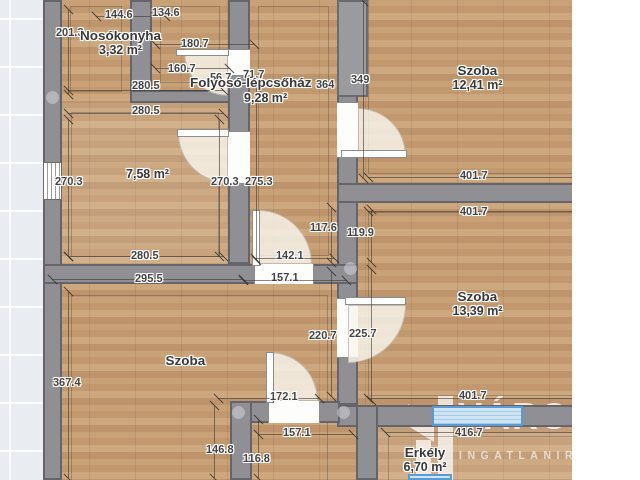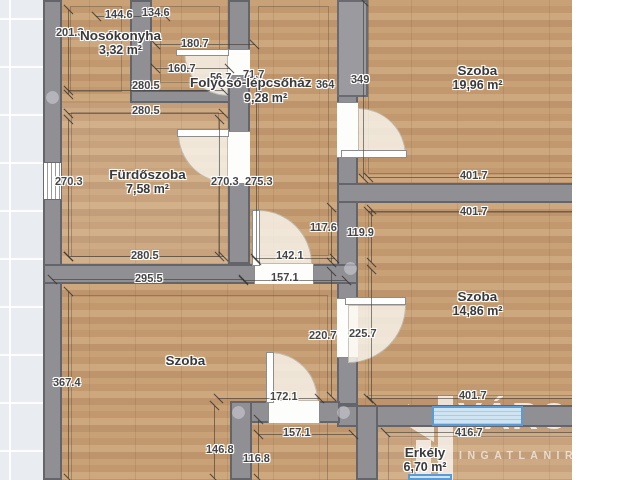--- a/index.html
+++ b/index.html
@@ -147,21 +147,21 @@
   <div class="abs dl" style="left:385px;top:432px;width:210px"></div>
   <div class="abs dv" style="left:591px;top:428px;height:48px"></div>
 
   <div class="abs nd" style="left:232px;top:406px"></div>
   <div class="abs nd" style="left:337px;top:406px"></div>
   <div class="abs nd" style="left:600px;top:186px"></div>
   <div class="abs nd" style="left:344px;top:262px"></div>
   <div class="abs nd" style="left:46px;top:91px"></div>
 
   <span class="abs dim" style="left:105px;top:8px">144.6</span>
-  <span class="abs dim" style="left:142px;top:6px">134.6</span>
+  <span class="abs dim" style="left:152px;top:6px">134.6</span>
   <span class="abs dim" style="left:56px;top:26px">201.3</span>
   <span class="abs dim" style="left:181px;top:37px">180.7</span>
   <span class="abs dim" style="left:168px;top:62px">160.7</span>
   <span class="abs dim" style="left:210px;top:71px">56.7</span>
   <span class="abs dim" style="left:243px;top:68px">71.7</span>
   <span class="abs dim" style="left:316px;top:78px">364</span>
   <span class="abs dim" style="left:351px;top:73px">349</span>
   <span class="abs dim" style="left:132px;top:79px">280.5</span>
   <span class="abs dim" style="left:132px;top:104px">280.5</span>
   <span class="abs dim" style="left:579px;top:72px">349</span>
@@ -189,29 +189,28 @@
   <span class="abs dim" style="left:574px;top:453px">116.8</span>
 
   <div class="abs rlabel" style="left:58px;top:28px;width:125px">
     <div class="rname">Nosókonyha</div>
     <div class="rarea">3,32 m²</div>
   </div>
   <span class="abs rlabel rname" style="left:190px;top:75px">Folyosó-lépcsőház</span>
   <span class="abs rlabel rarea" style="left:244px;top:91px">9,28 m²</span>
   <div class="abs rlabel" style="left:415px;top:63px;width:125px">
     <div class="rname">Szoba</div>
-    <div class="rarea">19,96 m²</div>
+    <div class="rarea">12,41 m²</div>
   </div>
   <div class="abs rlabel" style="left:85px;top:167px;width:125px">
-    <div class="rname">Fürdőszoba</div>
     <div class="rarea">7,58 m²</div>
   </div>
   <div class="abs rlabel" style="left:415px;top:289px;width:125px">
     <div class="rname">Szoba</div>
-    <div class="rarea">14,86 m²</div>
+    <div class="rarea">13,39 m²</div>
   </div>
   <div class="abs rlabel" style="left:123px;top:353px;width:125px">
     <div class="rname">Szoba</div>
   </div>
   <div class="abs rlabel" style="left:375px;top:445px;width:100px">
     <div class="rname">Erkély</div>
     <div class="rarea">6,70 m²</div>
   </div>
 
   <div id="wm">

